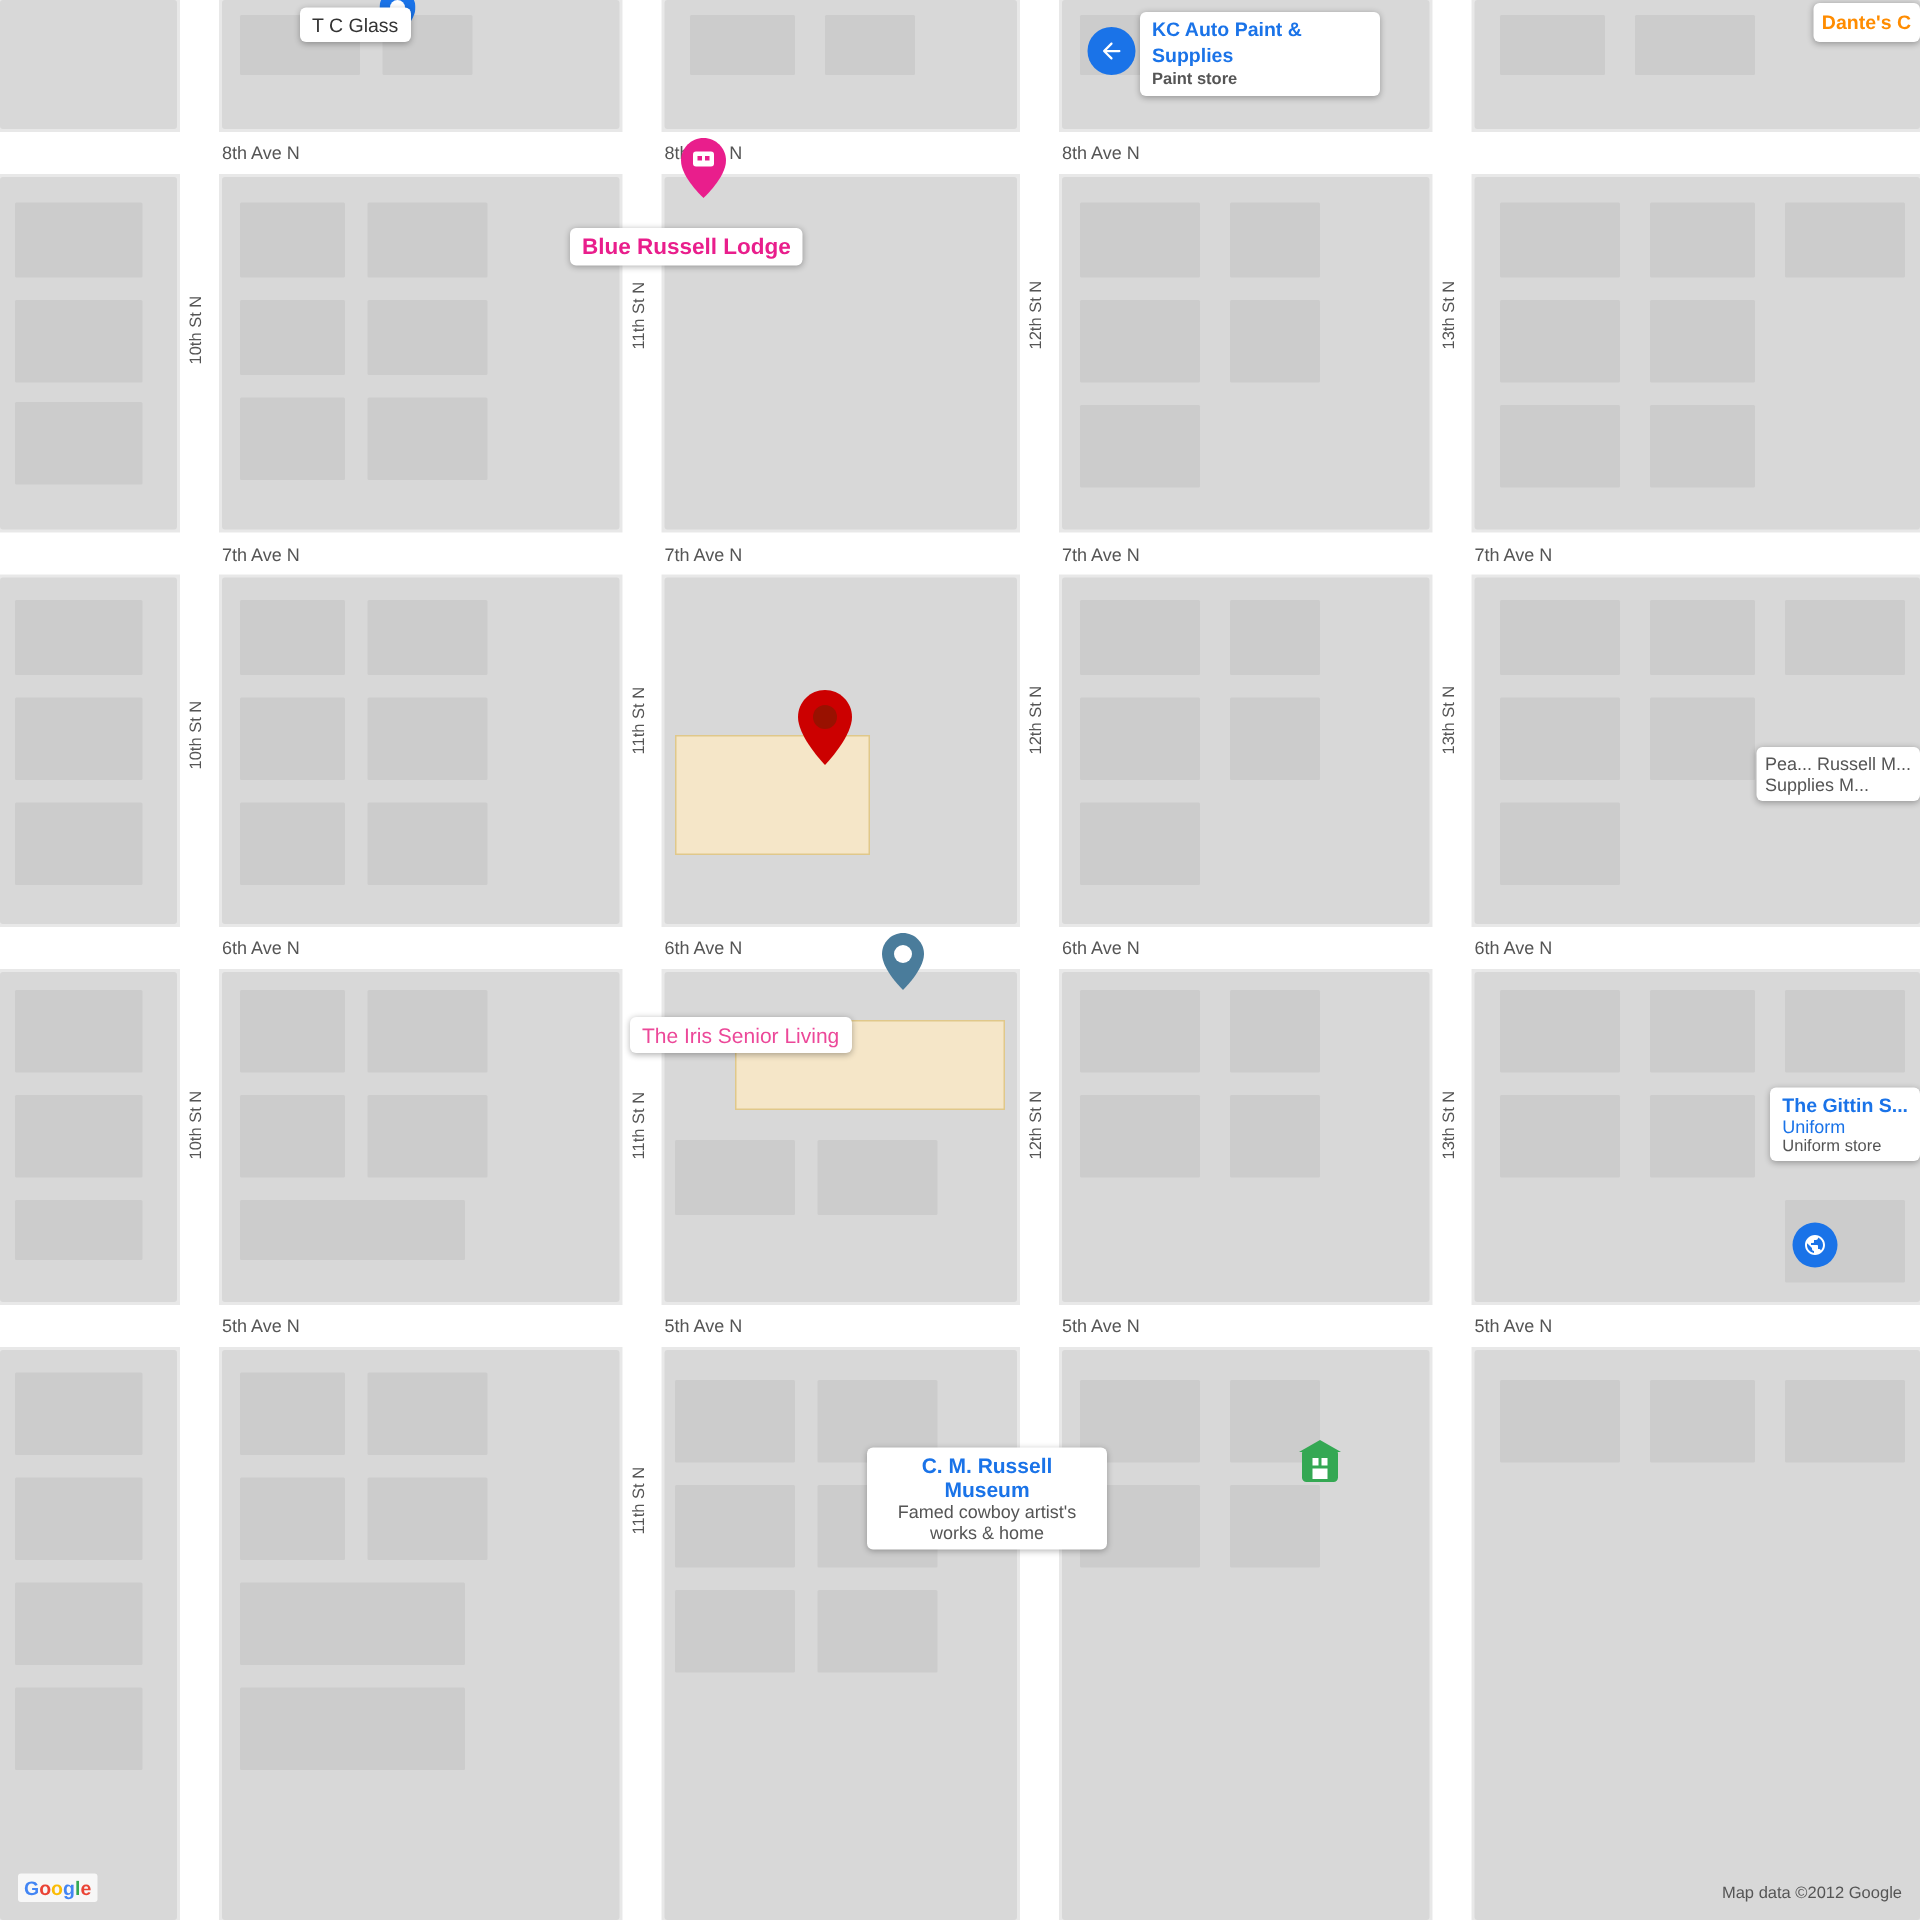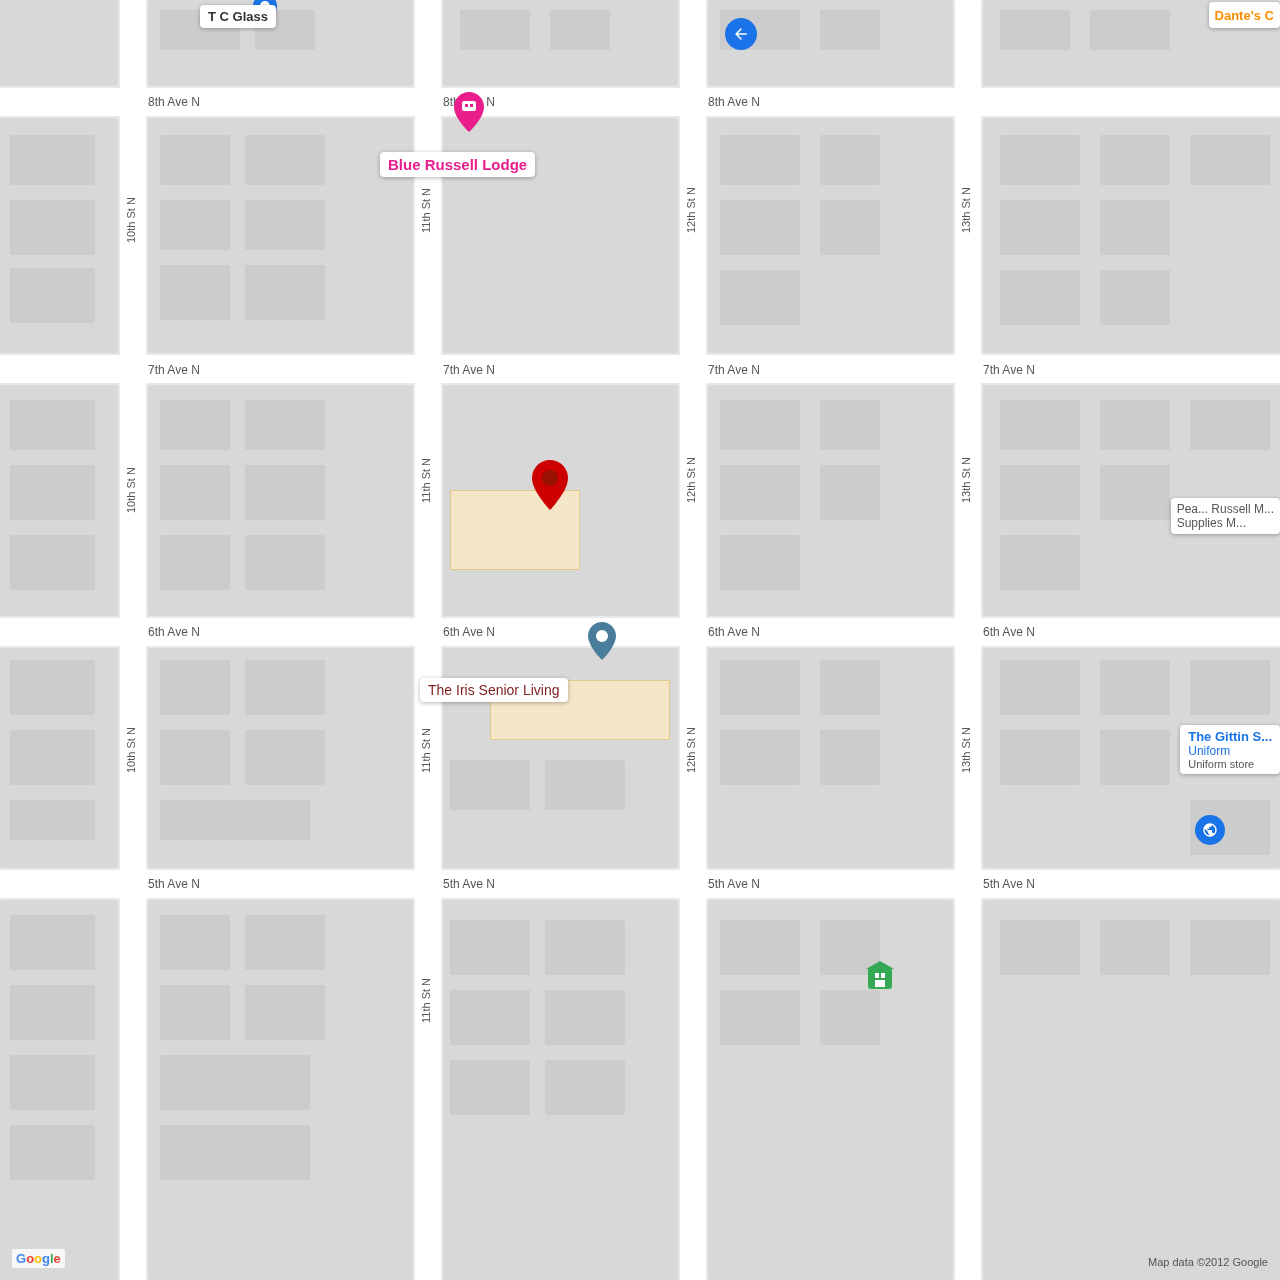--- a/index.html
+++ b/index.html
@@ -89,21 +89,21 @@
       cursor: pointer;
     }
 
     .map-label.blue-thunder {
       color: #e91e8c;
       font-weight: bold;
       font-size: 15px;
     }
 
     .map-label.iris {
-      color: #7f1d1d;
+      color: #ec4899;
       font-size: 14px;
       text-align: right;
     }
 
     .map-label.kc-auto {
       color: #1a73e8;
       font-weight: bold;
       font-size: 13px;
       max-width: 160px;
       white-space: normal;
@@ -397,30 +397,34 @@
   <div style="position:absolute; left:960px; top:700px; font-size:11px; color:#555; writing-mode:vertical-rl; transform:rotate(180deg); height:100px; text-align:center;">
     <span>13th St N</span>
   </div>
 
   <div class="pin" style="left:265px; top:30px;">
     <svg width="24" height="32" viewBox="0 0 24 32">
       <path d="M12 0C5.4 0 0 5.4 0 12c0 9 12 20 12 20S24 21 24 12C24 5.4 18.6 0 12 0z" fill="#1a73e8"></path>
       <circle cx="12" cy="12" r="5" fill="white"></circle>
     </svg>
   </div>
-  <div class="map-label" style="left:200px; top:5px; font-size:13px; font-weight:700; color:#333;">
+  <div class="map-label" style="left:200px; top:5px; font-size:13px; font-weight:400; color:#333;">
     <span>T C Glass</span>
   </div>
 
   <div style="position:absolute; left:725px; top:18px;">
     <div style="background:#1a73e8; width:32px; height:32px; border-radius:50%; display:flex; align-items:center; justify-content:center;">
       <svg width="18" height="18" viewBox="0 0 24 24" fill="white">
         <path d="M19 11H7.83l4.88-4.88c.39-.39.39-1.03 0-1.42-.39-.39-1.02-.39-1.41 0l-6.59 6.59c-.39.39-.39 1.02 0 1.41l6.59 6.59c.39.39 1.02.39 1.41 0 .39-.39.39-1.02 0-1.41L7.83 13H19c.55 0 1-.45 1-1s-.45-1-1-1z"></path>
       </svg>
     </div>
+  </div>
+  <div class="map-label kc-auto" style="left:760px; top:8px; line-height:1.3;">
+    <div style="font-weight:bold; font-size:13px; color:#1a73e8;">KC Auto Paint &amp; Supplies</div>
+    <div style="font-size:11px; color:#555;">Paint store</div>
   </div>
 
   <div style="position:absolute; right:0px; top:2px; background:white; padding:4px 6px; border-radius:4px; box-shadow:0 1px 4px rgba(0,0,0,0.3);">
     <span style="color:#ff8c00; font-weight:bold; font-size:13px;">Dante's C</span>
   </div>
 
   <div class="pin pin-pink" style="left:468px; top:130px;">
     <svg width="30" height="40" viewBox="0 0 30 40">
       <path d="M15 0C6.7 0 0 6.7 0 15c0 11.25 15 25 15 25S30 26.25 30 15C30 6.7 23.3 0 15 0z" fill="#e91e8c"></path>
       <rect x="8" y="9" width="14" height="10" rx="2" fill="white"></rect>
@@ -462,20 +466,24 @@
 
   <div class="pin" style="left:880px; top:1000px;">
     <svg width="28" height="35" viewBox="0 0 28 35">
       <rect x="2" y="6" width="24" height="22" rx="3" fill="#34a853"></rect>
       <polygon points="14,0 0,8 28,8" fill="#34a853"></polygon>
       <rect x="9" y="12" width="4" height="5" fill="white"></rect>
       <rect x="15" y="12" width="4" height="5" fill="white"></rect>
       <rect x="9" y="19" width="10" height="7" fill="white"></rect>
     </svg>
   </div>
+  <div class="map-label cm-russell" style="left:578px; top:965px;">
+    <div style="font-weight:bold; font-size:14px; color:#1a73e8;">C. M. Russell Museum</div>
+    <div style="font-size:12px; color:#555;">Famed cowboy artist's works &amp; home</div>
+  </div>
 
   <div class="pin pin-red" style="left:547px; top:500px;">
     <svg width="36" height="50" viewBox="0 0 36 50">
       <path d="M18 0C8.06 0 0 8.06 0 18c0 13.5 18 32 18 32S36 31.5 36 18C36 8.06 27.94 0 18 0z" fill="#cc0000"></path>
       <circle cx="18" cy="18" r="8" fill="#991100"></circle>
     </svg>
   </div>
 
   <div class="google-logo">
     <span class="g">G</span><span class="o1">o</span><span class="o2">o</span><span class="g2">g</span><span class="l">l</span><span class="e">e</span>

